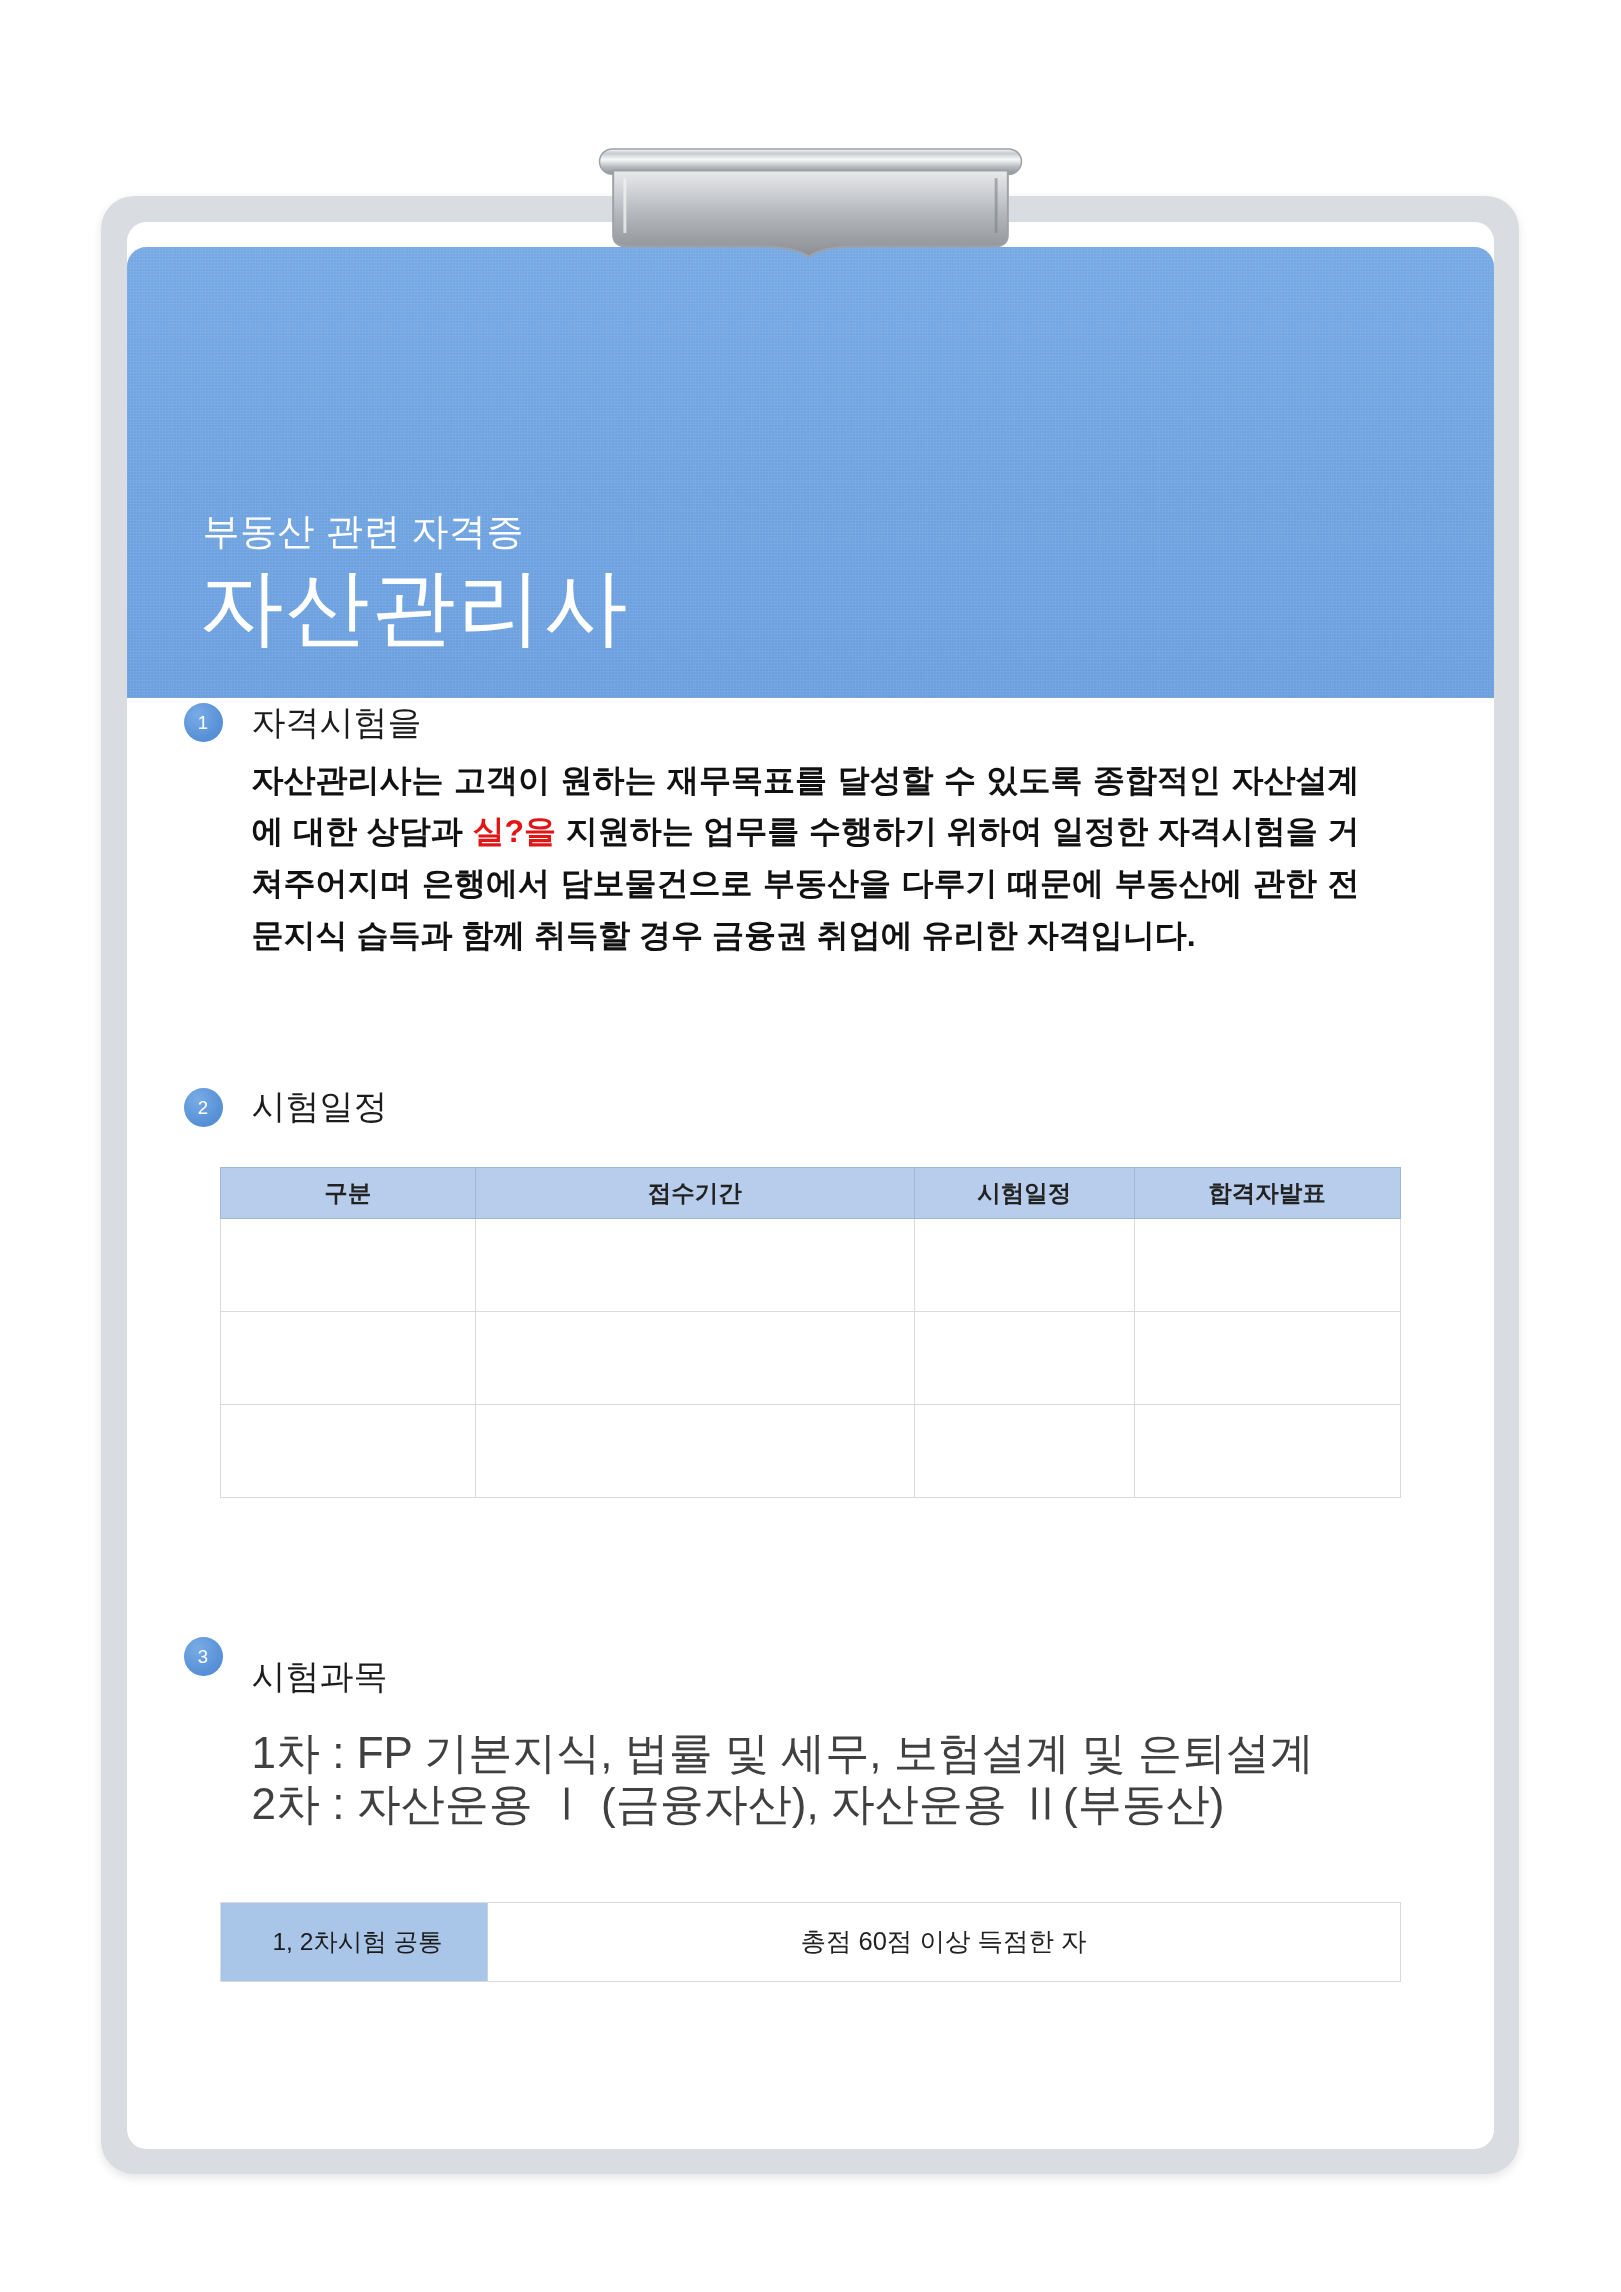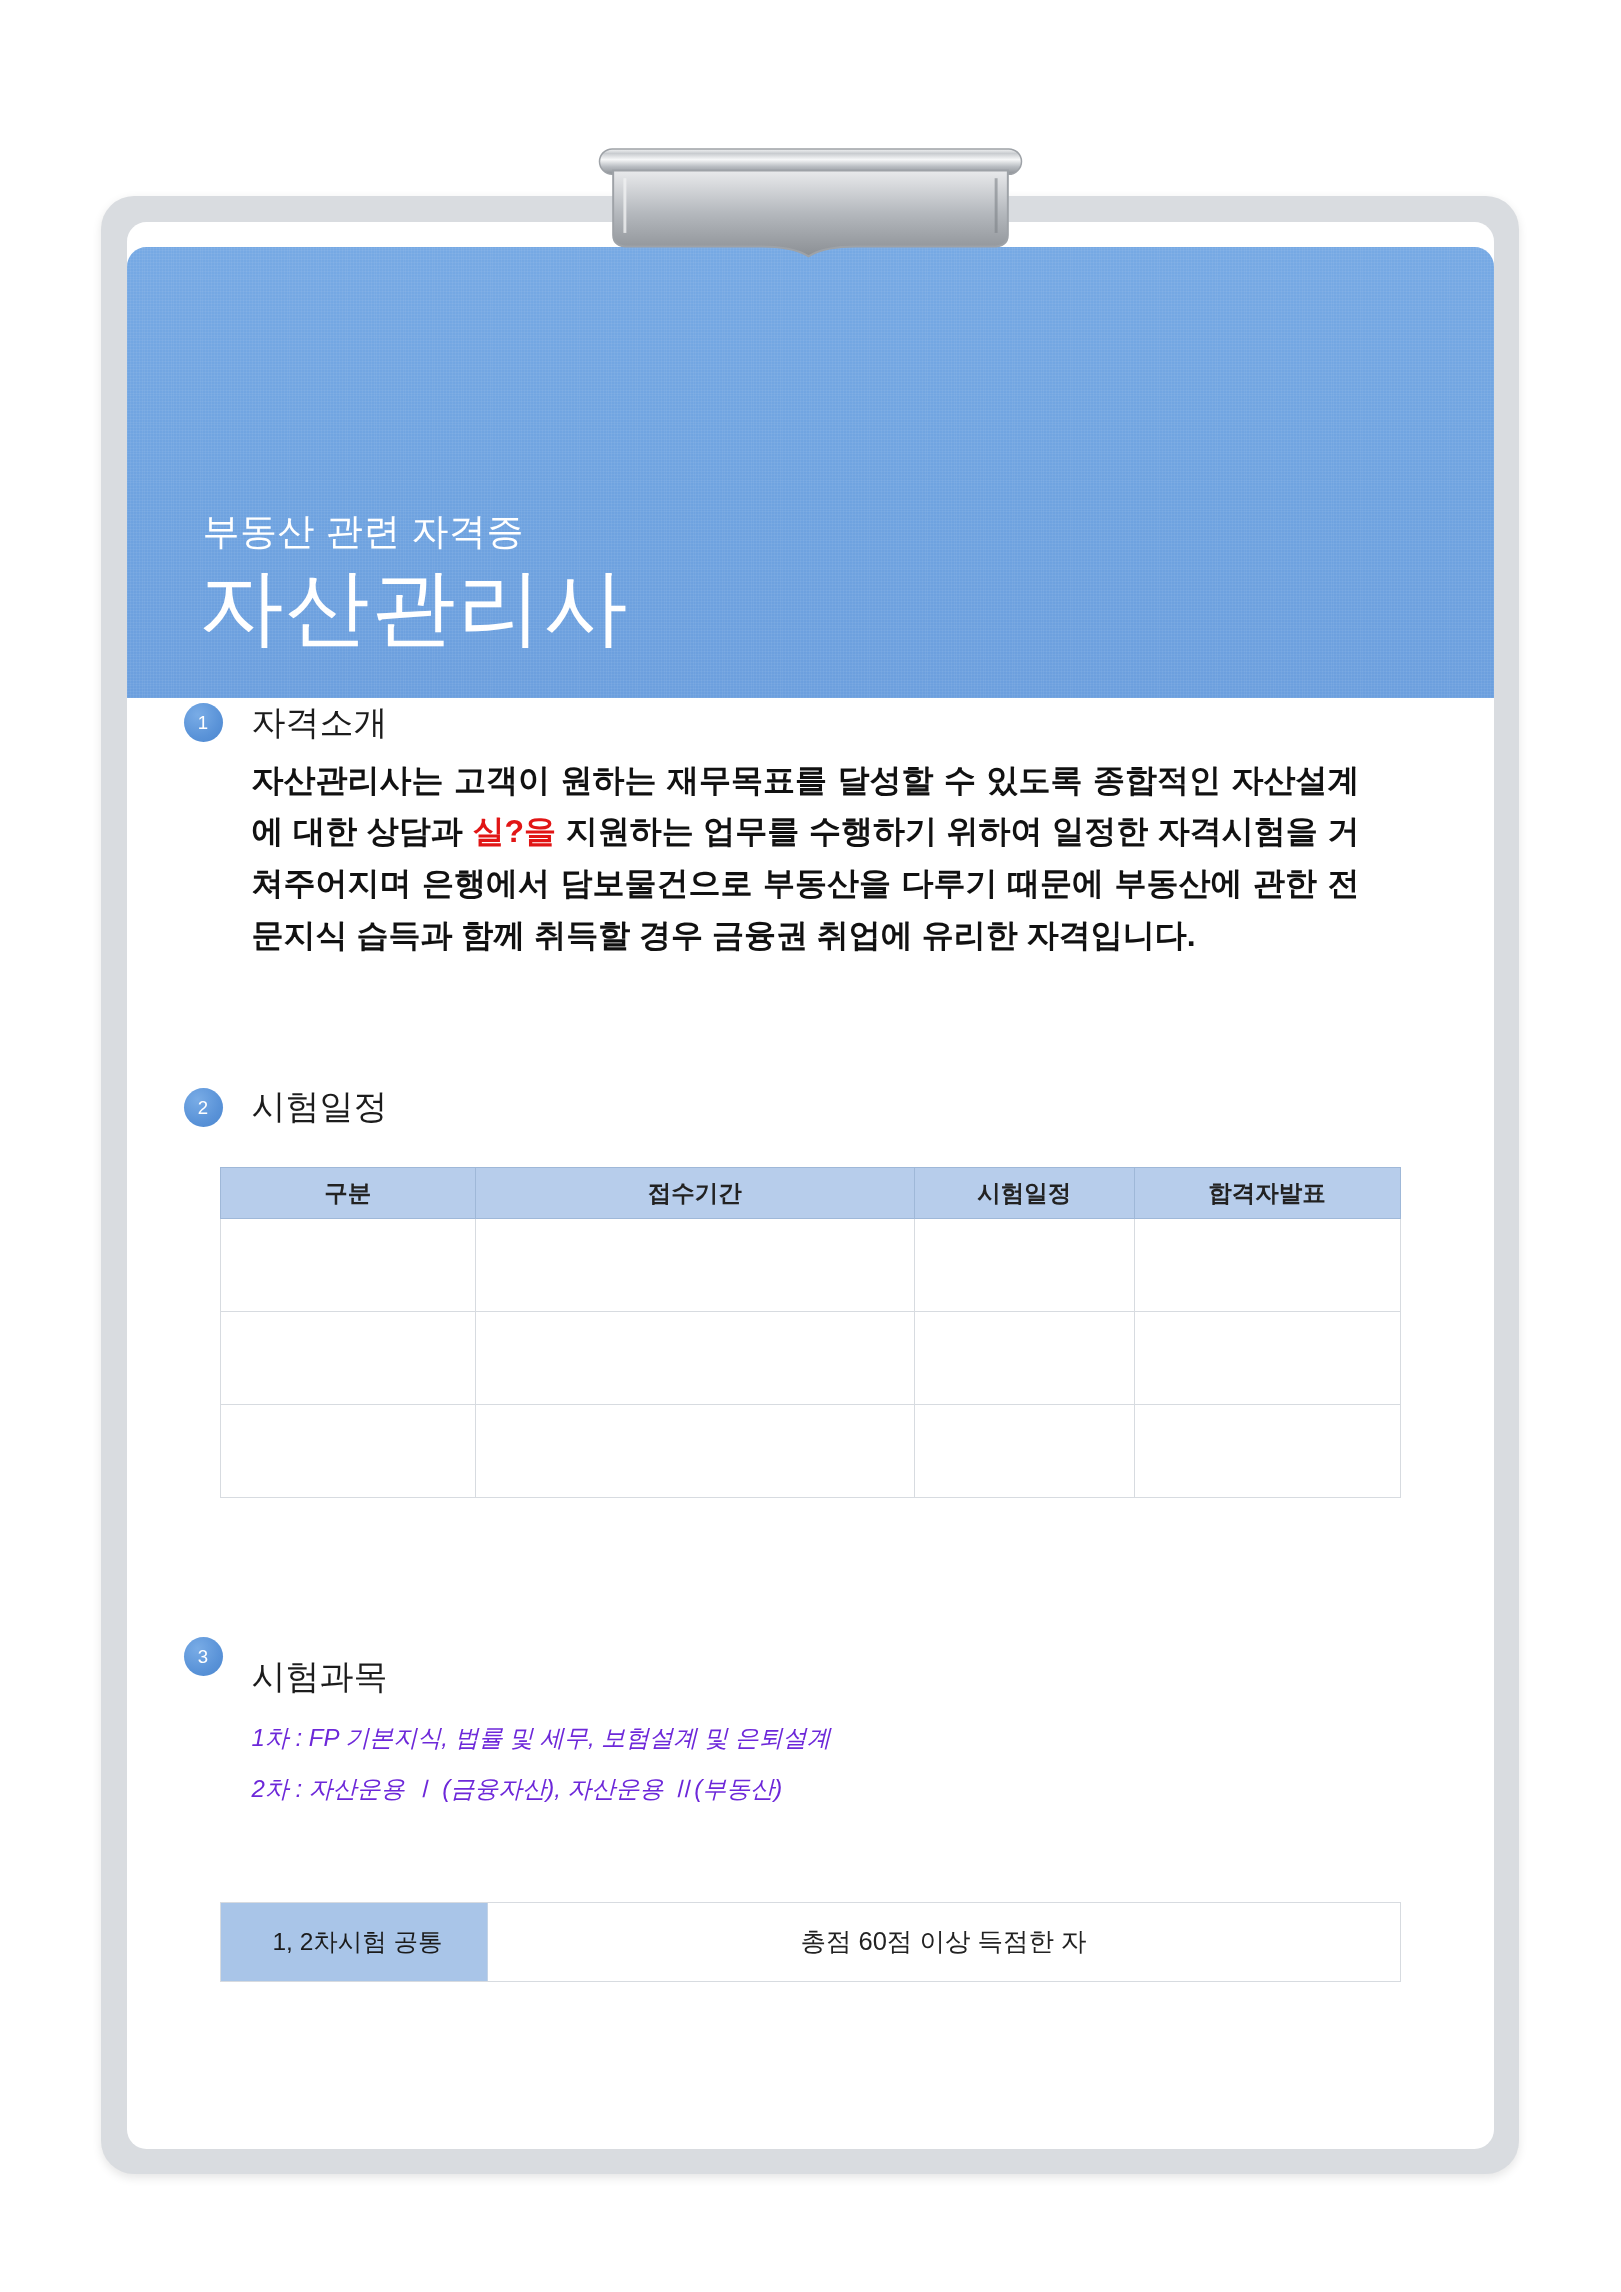--- a/index.html
+++ b/index.html
@@ -144,24 +144,23 @@
     border: 1px solid #d7dbe0;
     height: 93px;
   }
   .tbl col.c1 { width: 245px; }
   .tbl col.c2 { width: 421px; }
   .tbl col.c3 { width: 211px; }
   .tbl col.c4 { width: 255px; }
 
   .subject-lines {
     position: absolute;
-    font-size: 24px;
+    font-size: 44px;
     line-height: 1.55;
-    color: #6d28d9;
-    font-style: italic;
+    color: #404040;
   }
 
   
   .passbar {
     position: absolute;
     display: flex;
     width: 1181px;
     height: 80px;
     border: 1px solid #d7dbe0;
   }
@@ -193,21 +192,21 @@
 
       <div class="header-band">
         <div class="kicker">부동산 관련 자격증</div>
         <div class="bigtitle">자산관리사</div>
       </div>
 
       <div class="body-area">
 
         <div class="sec">
           <div class="badge" style="left:57px; top:5.9px;">1</div>
-          <div class="sec-title" style="left:125px; top:2px;">자격소개</div>
+          <div class="sec-title" style="left:125px; top:2px;">자격시험을</div>
 
           <div class="para" style="left:125px; top:57px;">
             <span>자산관리사는 고객이 원하는 재무목표를 달성할 수 있도록 종합적인 자산설계에 대한 상담과 </span><span class="red">실?을</span><span> 지원하는 업무를 수행하기 위하여 일정한 자격시험을 거쳐주어지며 은행에서 담보물건으로 부동산을 다루기 때문에 부동산에 관한 전문지식 습득과 함께 취득할 경우 금융권 취업에 유리한 자격입니다.</span>
           </div>
         </div>
 
         <div class="sec">
           <div class="badge" style="left:57px; top:390px;">2</div>
           <div class="sec-title" style="left:125px; top:386px;">시험일정</div>
 

